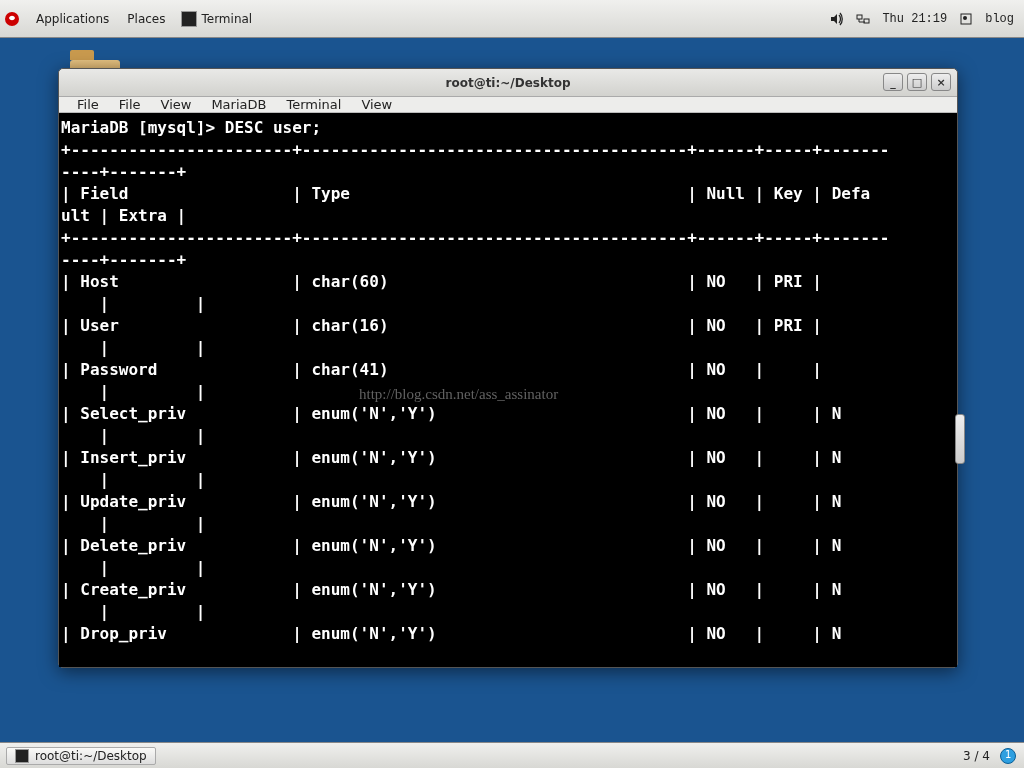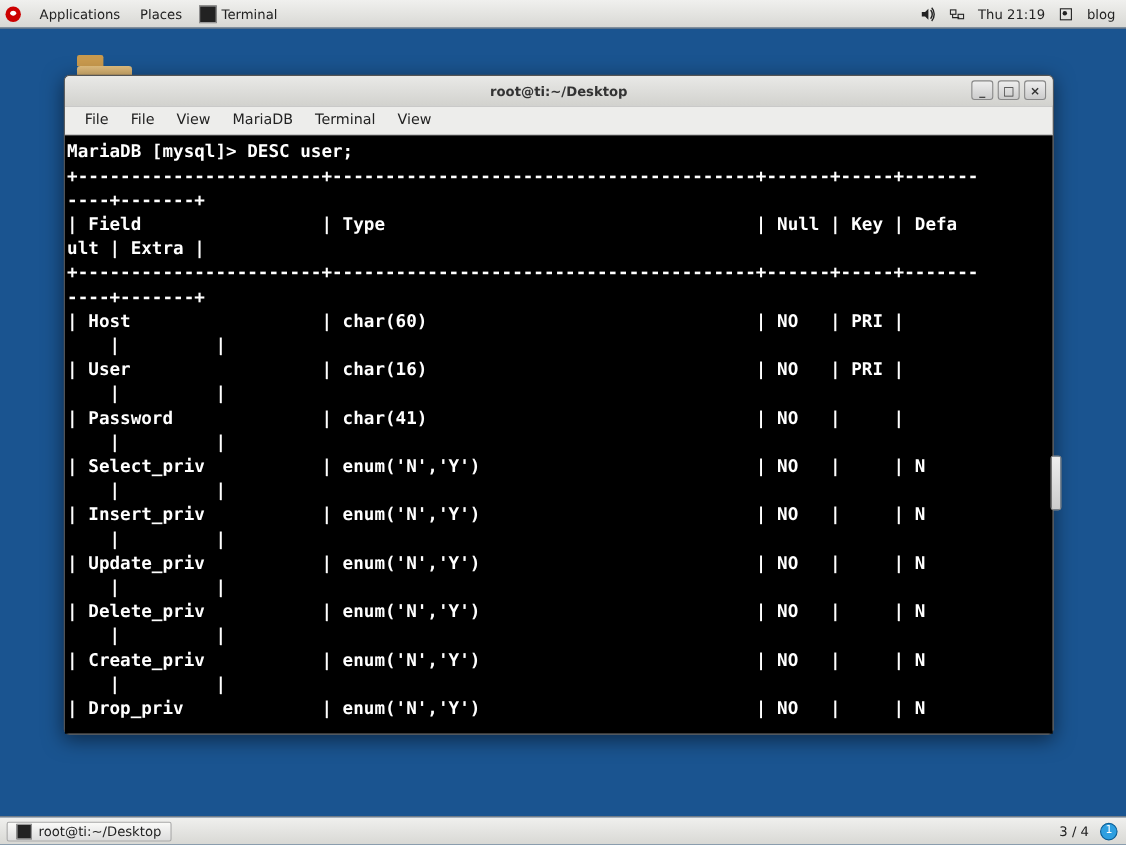--- a/index.html
+++ b/index.html
@@ -4,33 +4,33 @@
 <style>
 * { margin: 0; padding: 0; box-sizing: border-box; }
 body {
   width: 1024px; height: 768px;
   background: #1a5490;
   font-family: "DejaVu Sans", sans-serif;
   overflow: hidden;
   position: relative;
 }
 .topbar {
-  height: 26px;
+  height: 38px;
   background: linear-gradient(#f0f0ee, #d8d8d4);
   border-bottom: 1px solid #888;
   display: flex;
   align-items: center;
   font-size: 12px;
   color: #222;
 }
 .topbar .left { display: flex; align-items: center; gap: 2px; }
 .topbar .hat { width: 16px; height: 16px; margin: 0 6px 0 4px; display:inline-block; }
 .topbar .menuitem { padding: 0 8px; }
 .topbar .spacer { flex: 1; }
-.topbar .right { display:flex; align-items:flex-start; gap:12px; padding-right:10px; }
+.topbar .right { display:flex; align-items:flex-start; gap:12px; padding-right:10px;font-family:Liberation Mono, monospace; }
 .topbar .ticon { width:14px; height:14px; display:inline-block; }
 .topbar .task { display:flex; align-items:center; gap:4px; padding:0 6px;}
 .topbar .task .thumb { width:16px; height:16px; background:#222; border:1px solid #999; }
 .folder-icon {
   position:absolute; top:50px; left:70px; width:50px; height:40px;
 }
 .folder-icon .tab { width:24px; height:10px; background:#c99a4e; border-radius:2px 2px 0 0; }
 .folder-icon .body { width:50px; height:30px; background:linear-gradient(#e3c081,#c49346); border-radius:3px; }
 .window {
   position:absolute; top:68px; left:58px; width:900px; height:600px;
@@ -40,21 +40,21 @@
 }
 .titlebar {
   height:28px; background:linear-gradient(#e9e9e7,#d2d2ce);
   border-bottom:1px solid #aaa; border-radius:5px 5px 0 0;
   display:flex; align-items:center; justify-content:center; position:relative;
   font-size:12px; font-weight:bold; color:#333;
 }
 .winbtns { position:absolute; right:6px; top:4px; display:flex; gap:4px; }
 .winbtn { width:20px; height:18px; background:linear-gradient(#eee,#ccc); border:1px solid #888; border-radius:3px; display:flex; align-items:center; justify-content:center; font-size:11px; color:#333; cursor:pointer; }
 .menubar {
-  height:26px; display:flex; align-items:center; gap:0;
+  height:16px; display:flex; align-items:center; gap:0;
   padding:0 8px; font-size:13px; color:#222; border-bottom:1px solid #bbb;
 }
 .menubar .mitem { padding:0 10px; }
 .termarea {
   flex:1; background:#000; color:#fff; font-family:"DejaVu Sans Mono","Liberation Mono",monospace;
   font-size:16px; font-weight:bold; line-height:22px;
   padding:4px 2px; overflow:hidden; position:relative;
 }
 .termarea pre { white-space:pre; font-weight:bold; }
 .watermark {
@@ -161,20 +161,21 @@
     |         |
 | Insert_priv           | enum('N','Y')                          | NO   |     | N
     |         |
 | Update_priv           | enum('N','Y')                          | NO   |     | N
     |         |
 | Delete_priv           | enum('N','Y')                          | NO   |     | N
     |         |
 | Create_priv           | enum('N','Y')                          | NO   |     | N
     |         |
 | Drop_priv             | enum('N','Y')                          | NO   |     | N</pre>
+    <div class="watermark">http://blog.csdn.net/ass_assinator</div>
   </div>
   <div class="scrollbar"></div>
 </div>
 
 <div class="bottombar">
   <div class="task">
     <span class="tb"></span>
     <span>root@ti:~/Desktop</span>
   </div>
   <div class="spacer"></div>

